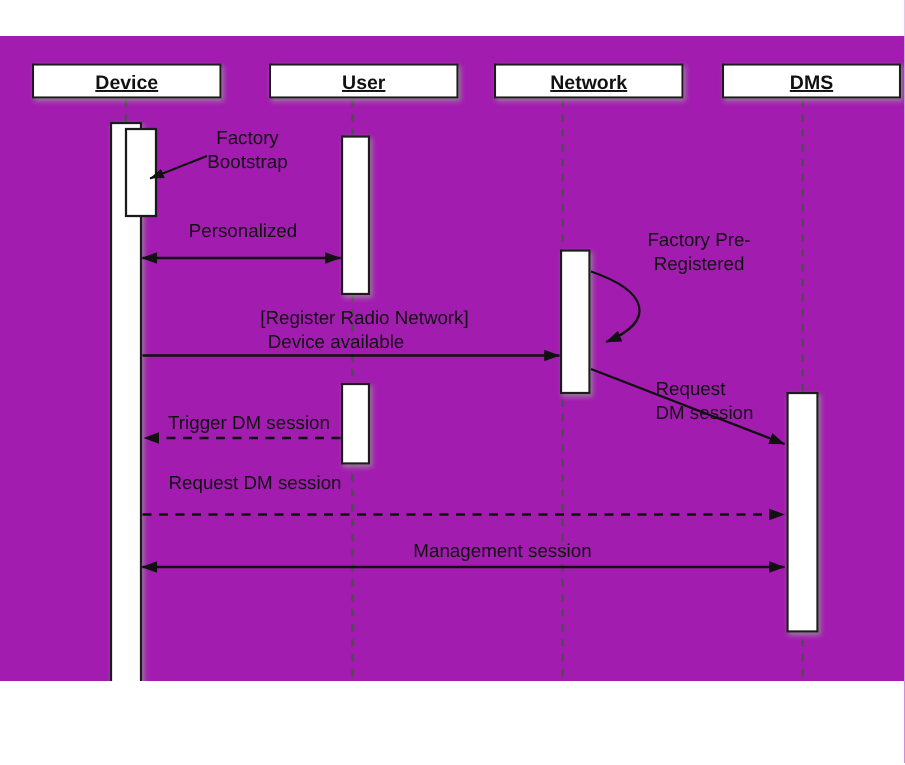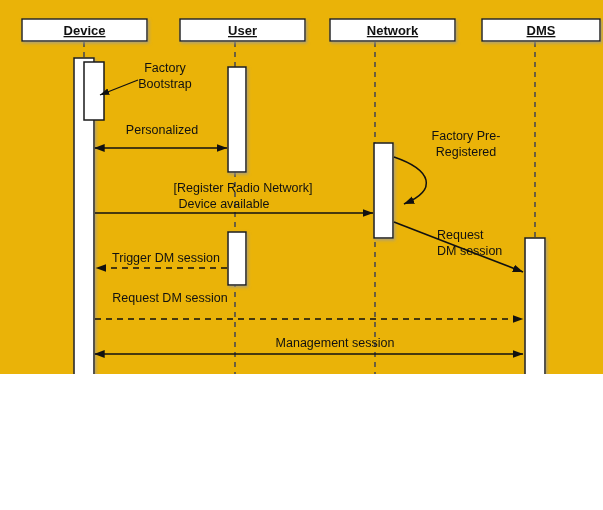--- a/index.html
+++ b/index.html
@@ -6,23 +6,24 @@
     margin: 0;
     padding: 0;
     background: #ffffff;
   }
   body {
     font-family: "Liberation Sans", sans-serif;
   }
   #diagram-root {
     position: relative;
     width: 603px;
-    height: 374px;
-    background: #eab308;
+    height: 430px;
+    background: #a21caf;
     overflow: hidden;
+    margin-top: 24px;
   }
   #seq-svg {
     position: absolute;
     left: 0;
     top: 0;
     width: 603px;
     height: 510px;
     display: block;
   }
   .lifeline-dash {

